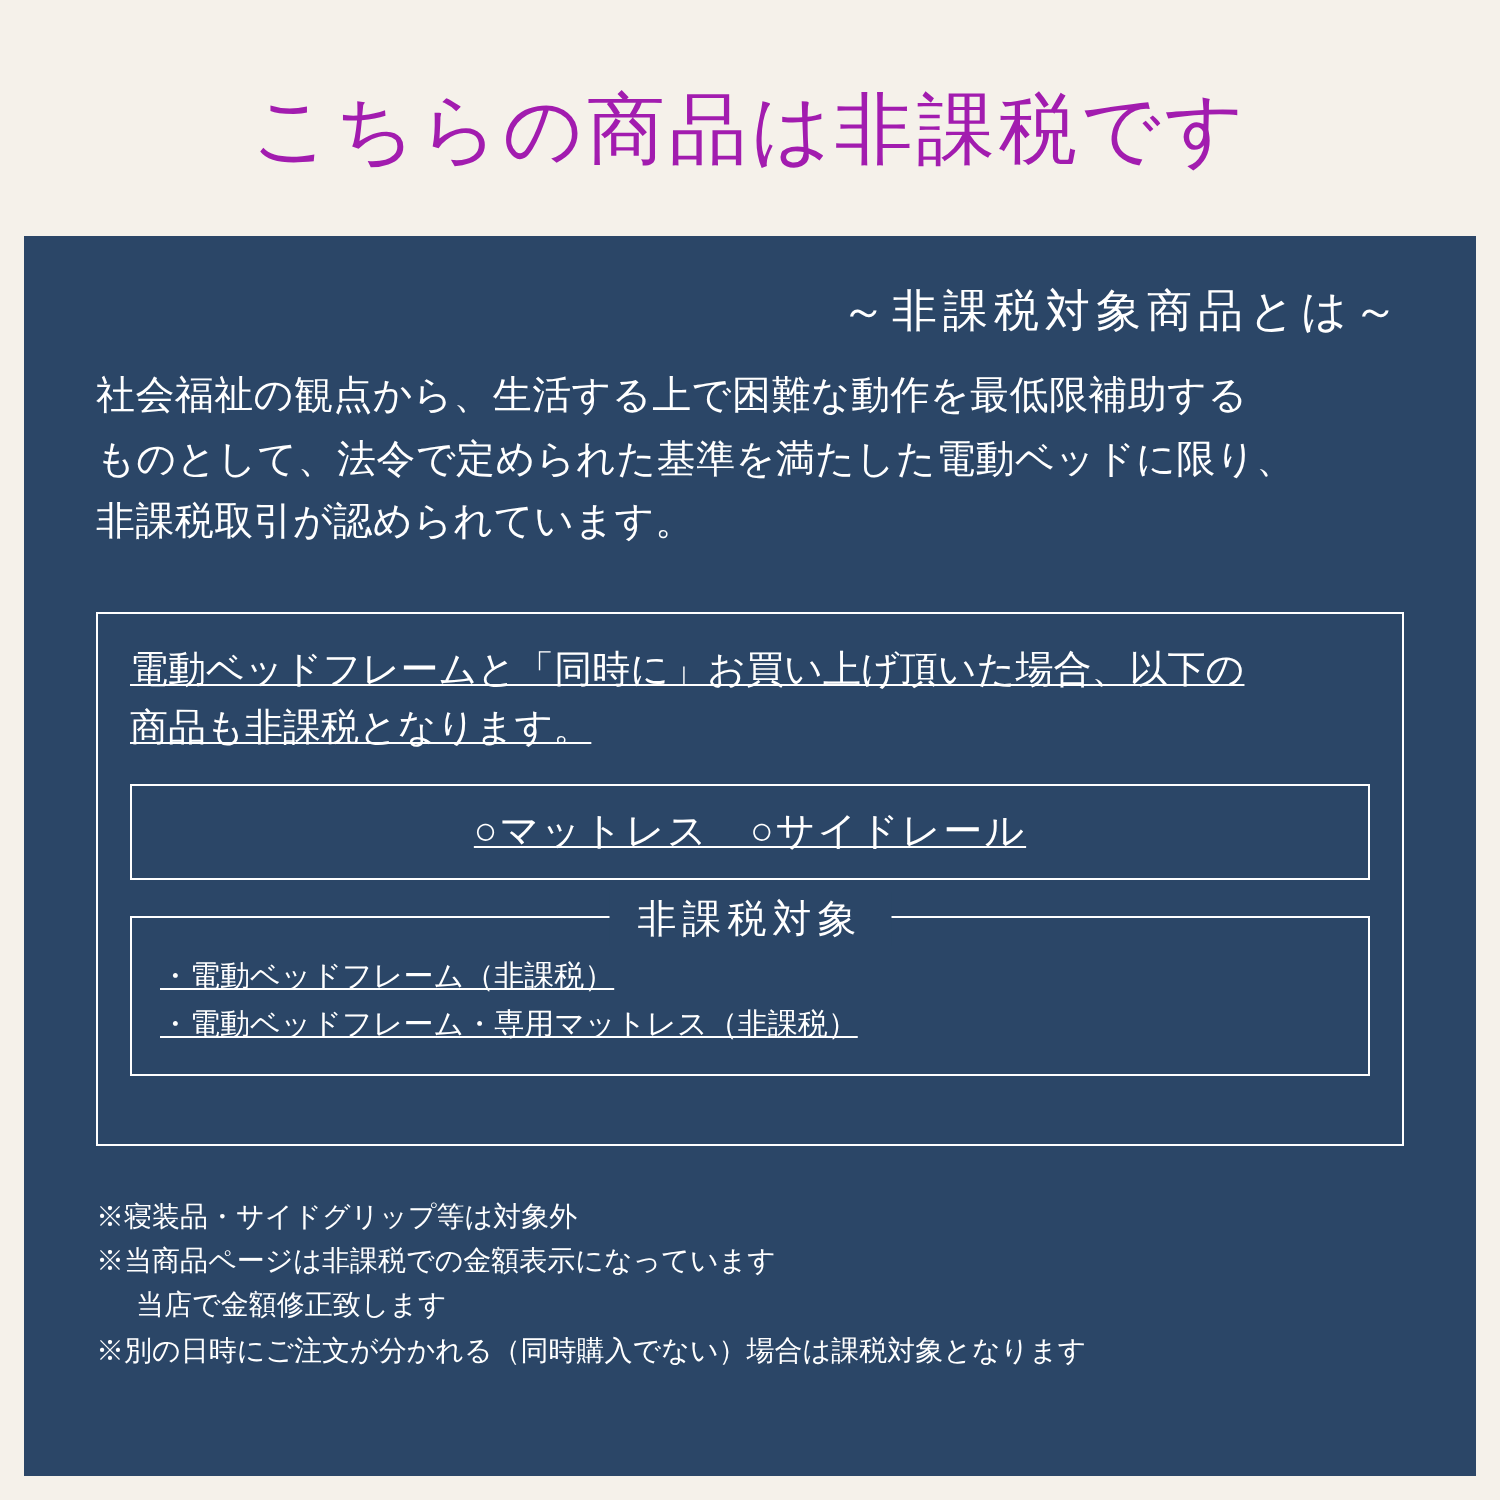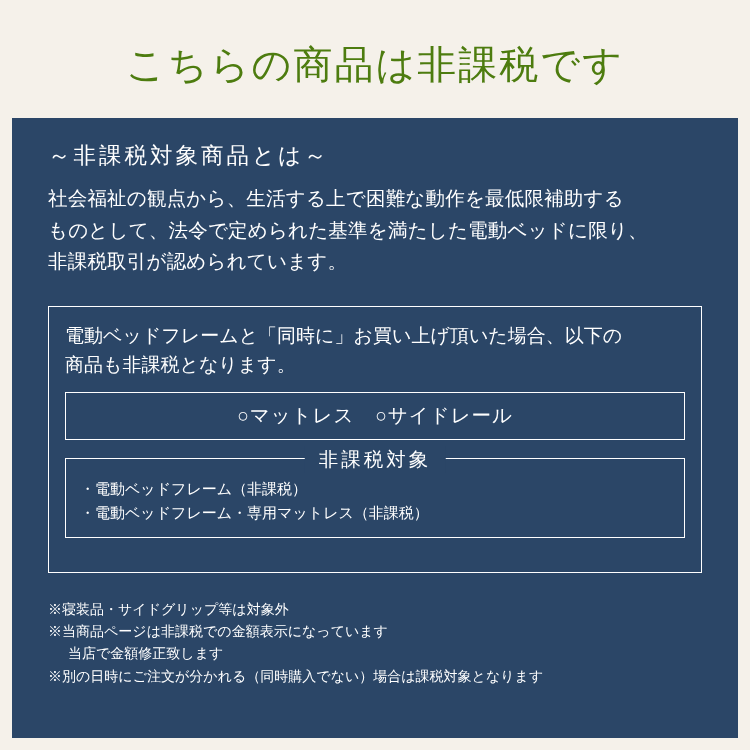--- a/index.html
+++ b/index.html
@@ -34,57 +34,58 @@
     left: 12px;
     top: 12px;
     width: 726px;
     height: 106px;
     background: #f5f1ea;
     display: flex;
     align-items: center;
     justify-content: center;
   }
   .header-title {
-    color: #4d7c0f;
+    color: #a21caf;
     font-size: 39px;
     letter-spacing: 2px;
     font-weight: 500;
     white-space: nowrap;
   }
   .content {
     position: absolute;
     left: 12px;
     top: 118px;
     width: 726px;
     height: 620px;
     box-sizing: border-box;
     padding: 16px 36px 10px 36px;
     color: #ffffff;
   }
   .subtitle {
-    text-align: left;
+    text-align: right;
     font-size: 22.5px;
     letter-spacing: 3px;
     margin: 6px 0 12px 0;
     font-weight: 500;
     white-space: nowrap;
   }
   .lead {
     font-size: 19.5px;
     line-height: 1.62;
     letter-spacing: 0.2px;
     margin: 0 0 28px 0;
   }
   .lead div {
     white-space: nowrap;
   }
   .box {
     border: 1.5px solid #ffffff;
     box-sizing: border-box;
     padding: 14px 16px 16px 16px;
+    text-decoration: underline;
   }
   .box-text {
     font-size: 19px;
     line-height: 1.55;
     margin-bottom: 12px;
   }
   .box-text div {
     white-space: nowrap;
   }
   .inner-box {

